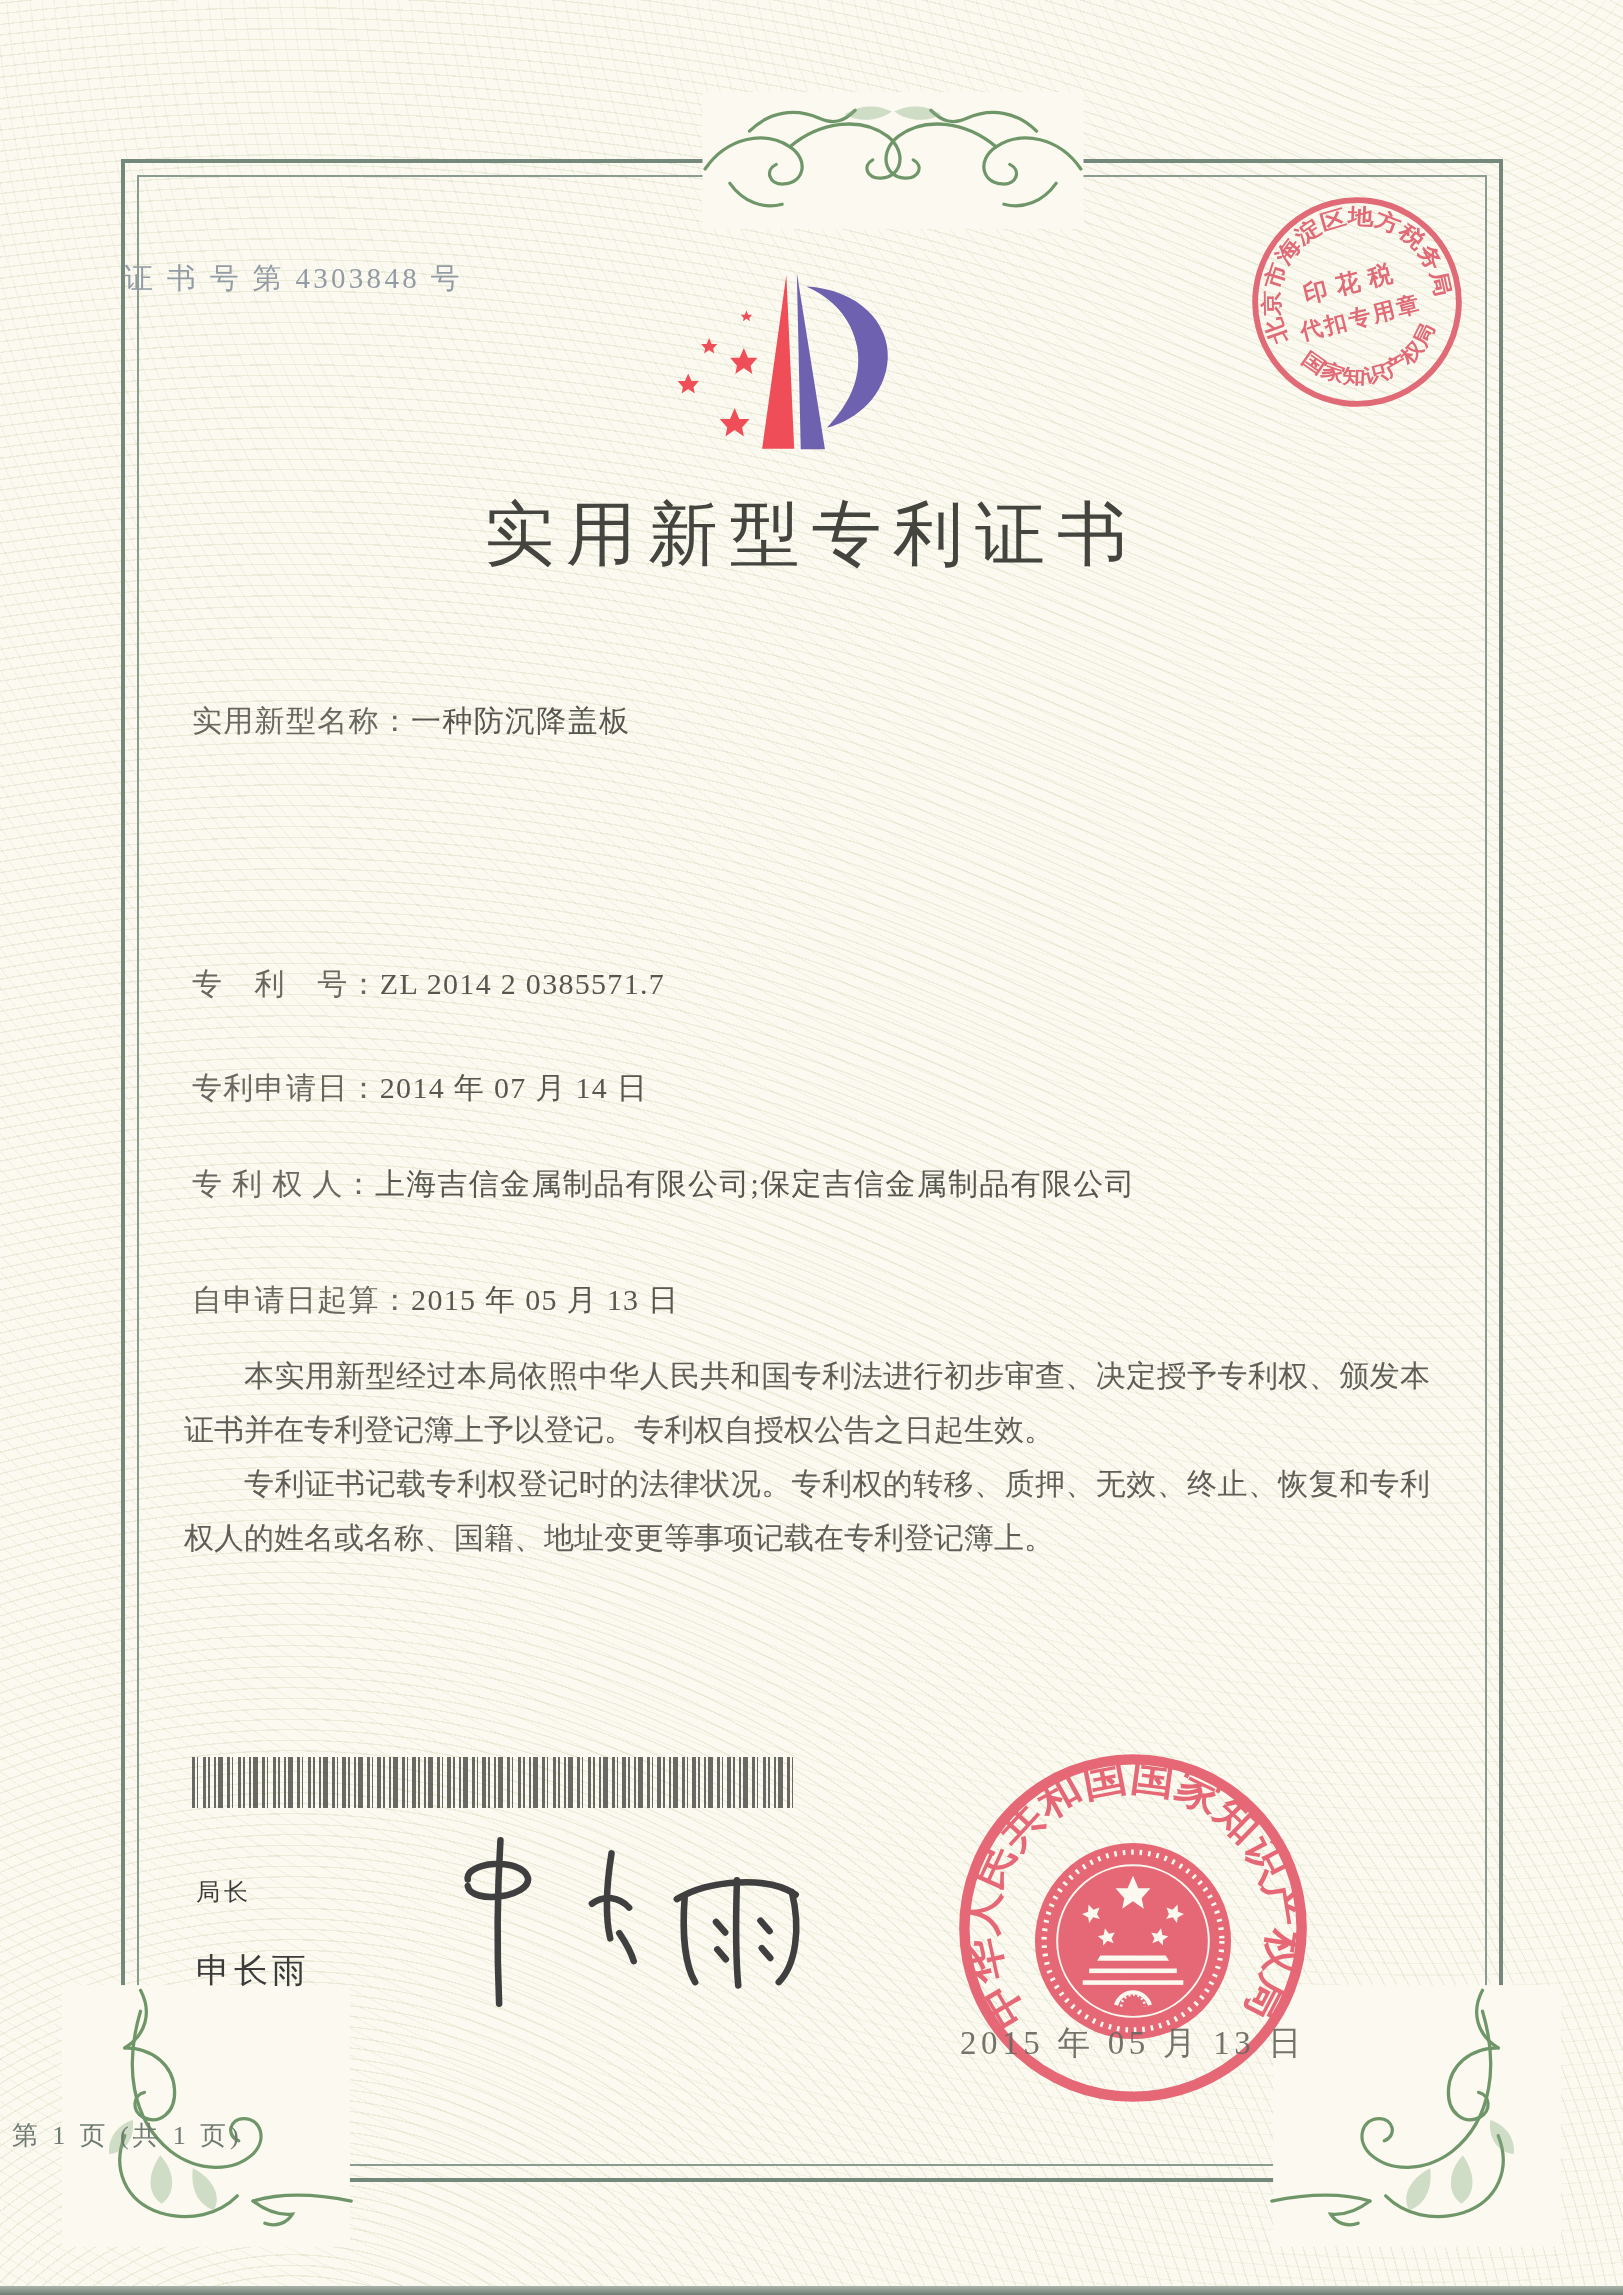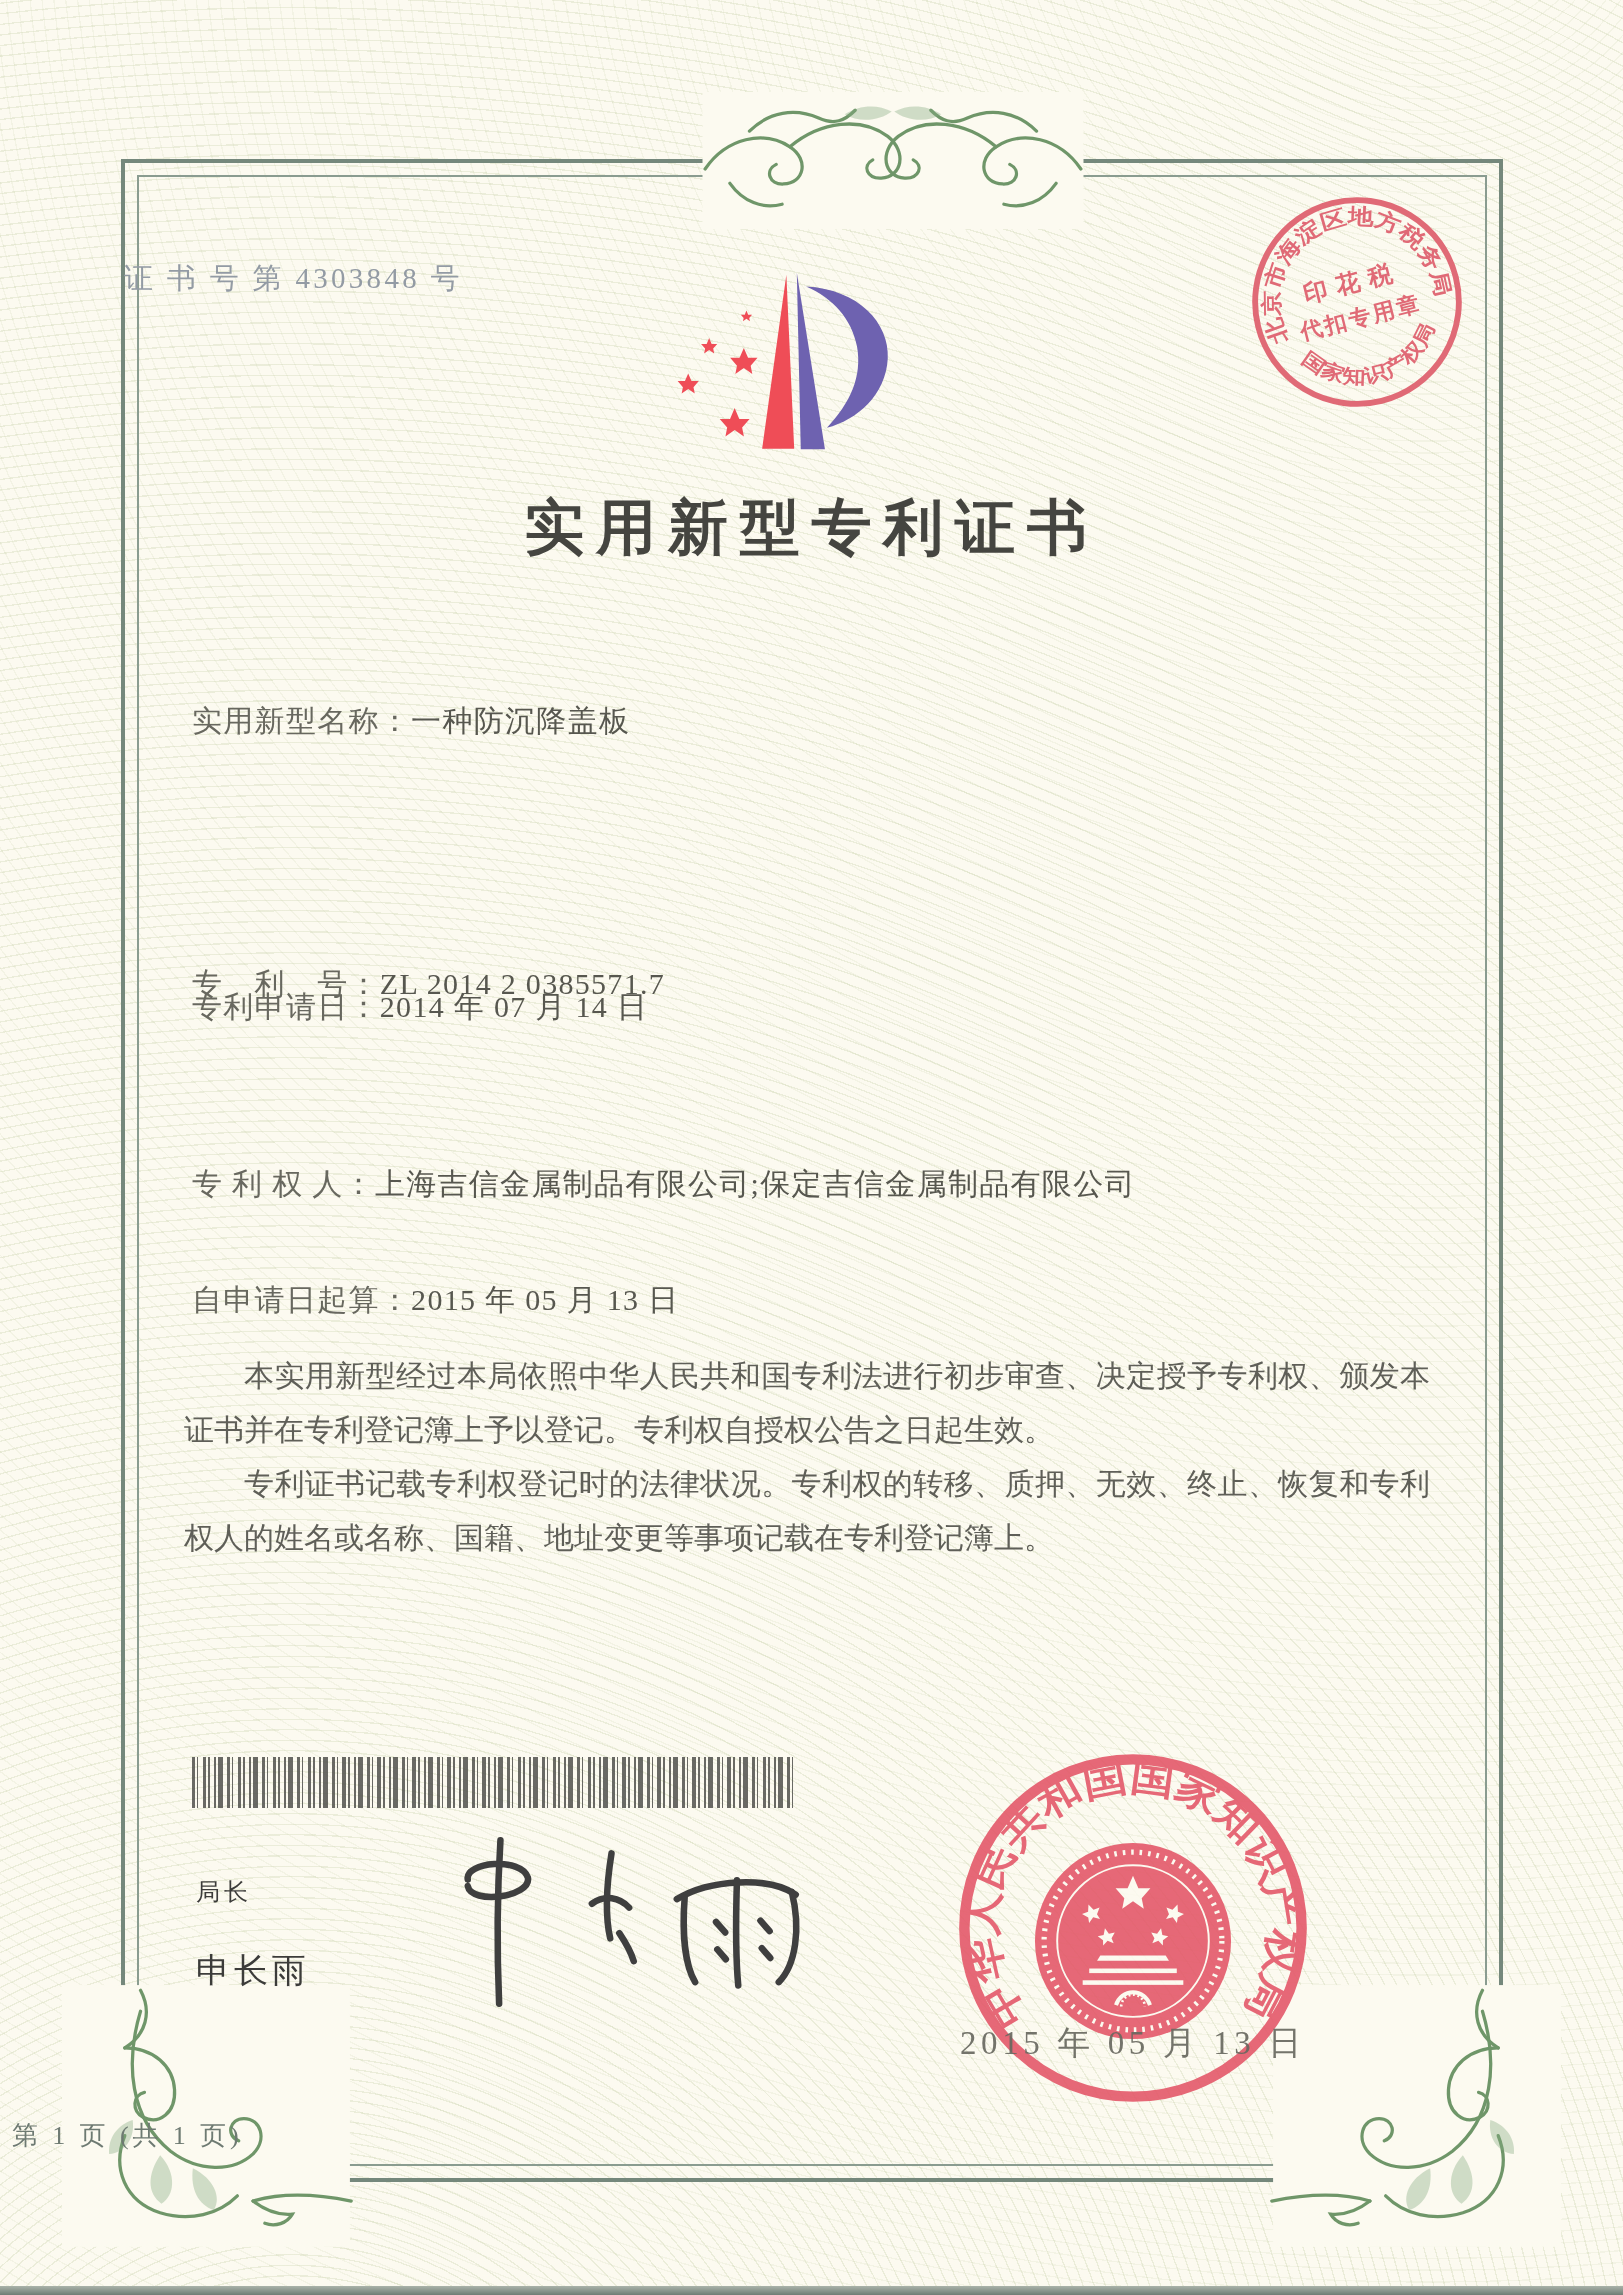--- a/index.html
+++ b/index.html
@@ -26,21 +26,21 @@
     position:absolute;left:124px;top:259px;
     font-size:29px;color:#939ba4;letter-spacing:3.3px;white-space:nowrap;
   }
   .stamp-wrap{
     position:absolute;left:1246px;top:191px;width:222px;height:222px;
     transform:rotate(-14deg);
   }
   .logo{position:absolute;left:641px;top:255px;width:275px;height:229px;}
   .title{
     position:absolute;left:0;top:488px;width:1623px;
-    text-align:center;font-size:60px;font-weight:bold;color:#454540;
+    text-align:center;font-size:70px;font-weight:normal;color:#454540;
     letter-spacing:11.8px;white-space:nowrap;
   }
   .field{
     position:absolute;left:192px;width:1282px;
     font-size:30px;color:#68685f;letter-spacing:1.3px;white-space:nowrap;
   }
   .field .value{color:#57574f;}
   .body-text{
     position:absolute;left:184px;top:1349px;width:1246px;
     font-size:30px;line-height:54px;color:#5f5f58;text-align:justify;
@@ -166,21 +166,21 @@
   </svg>
 
   <div class="title">实用新型专利证书</div>
 
   <div class="field" style="top:701px;font-family:Liberation Mono, monospace;">
     <span>实用新型名称：</span><span class="value">一种防沉降盖板</span>
   </div>
   <div class="field" style="top:964px;">
     <span>专　利　号：</span><span class="value">ZL 2014 2 0385571.7</span>
   </div>
-  <div class="field" style="top:987px;">
+  <div class="field" style="top:1068px;">
     <span>专利申请日：</span><span class="value">2014 年 07 月 14 日</span>
   </div>
   <div class="field" style="top:1164px;">
     <span>专 利 权 人：</span><span class="value">上海吉信金属制品有限公司;保定吉信金属制品有限公司</span>
   </div>
   <div class="field" style="top:1280px;">
     <span>自申请日起算：</span><span class="value">2015 年 05 月 13 日</span>
   </div>
 
   <div class="body-text">

